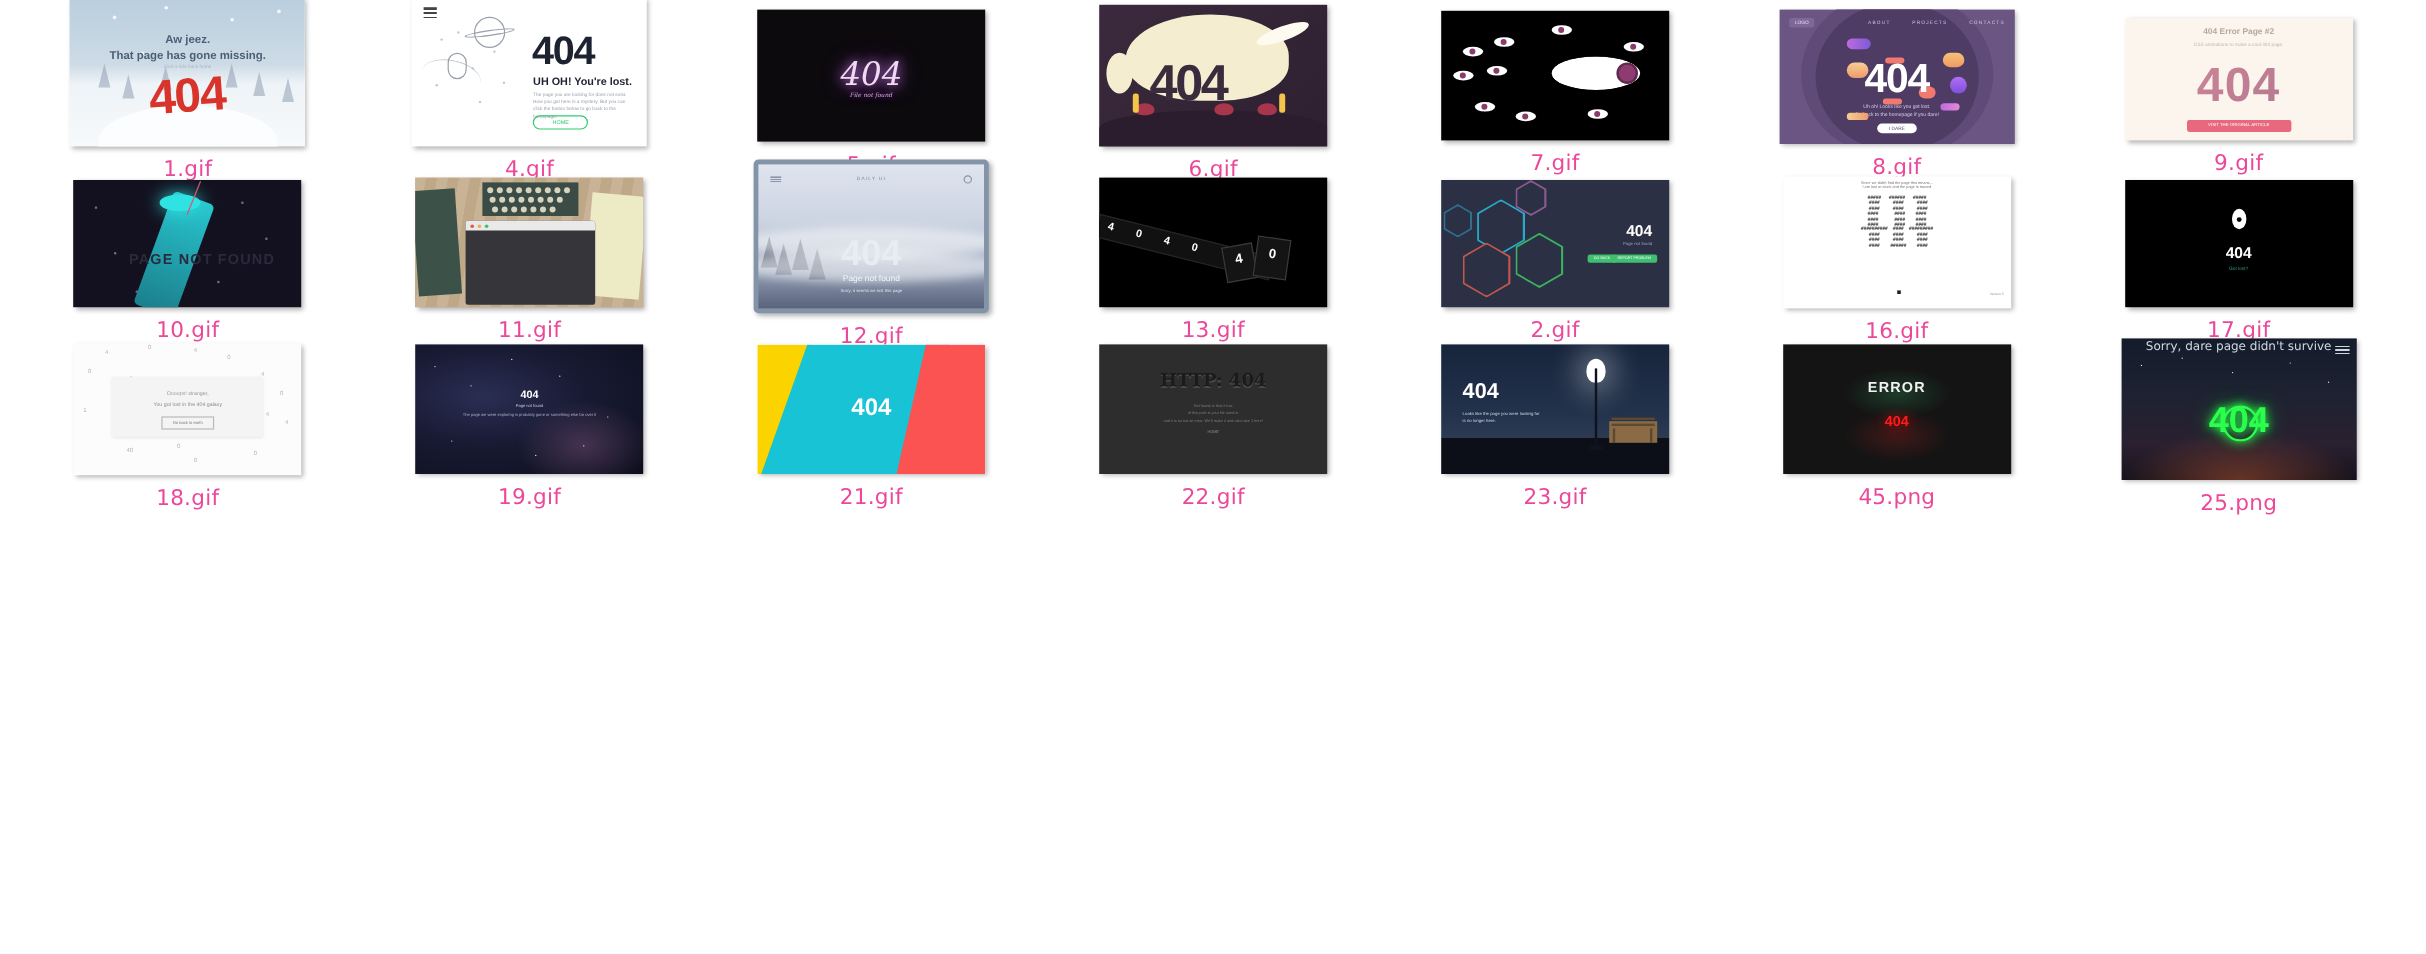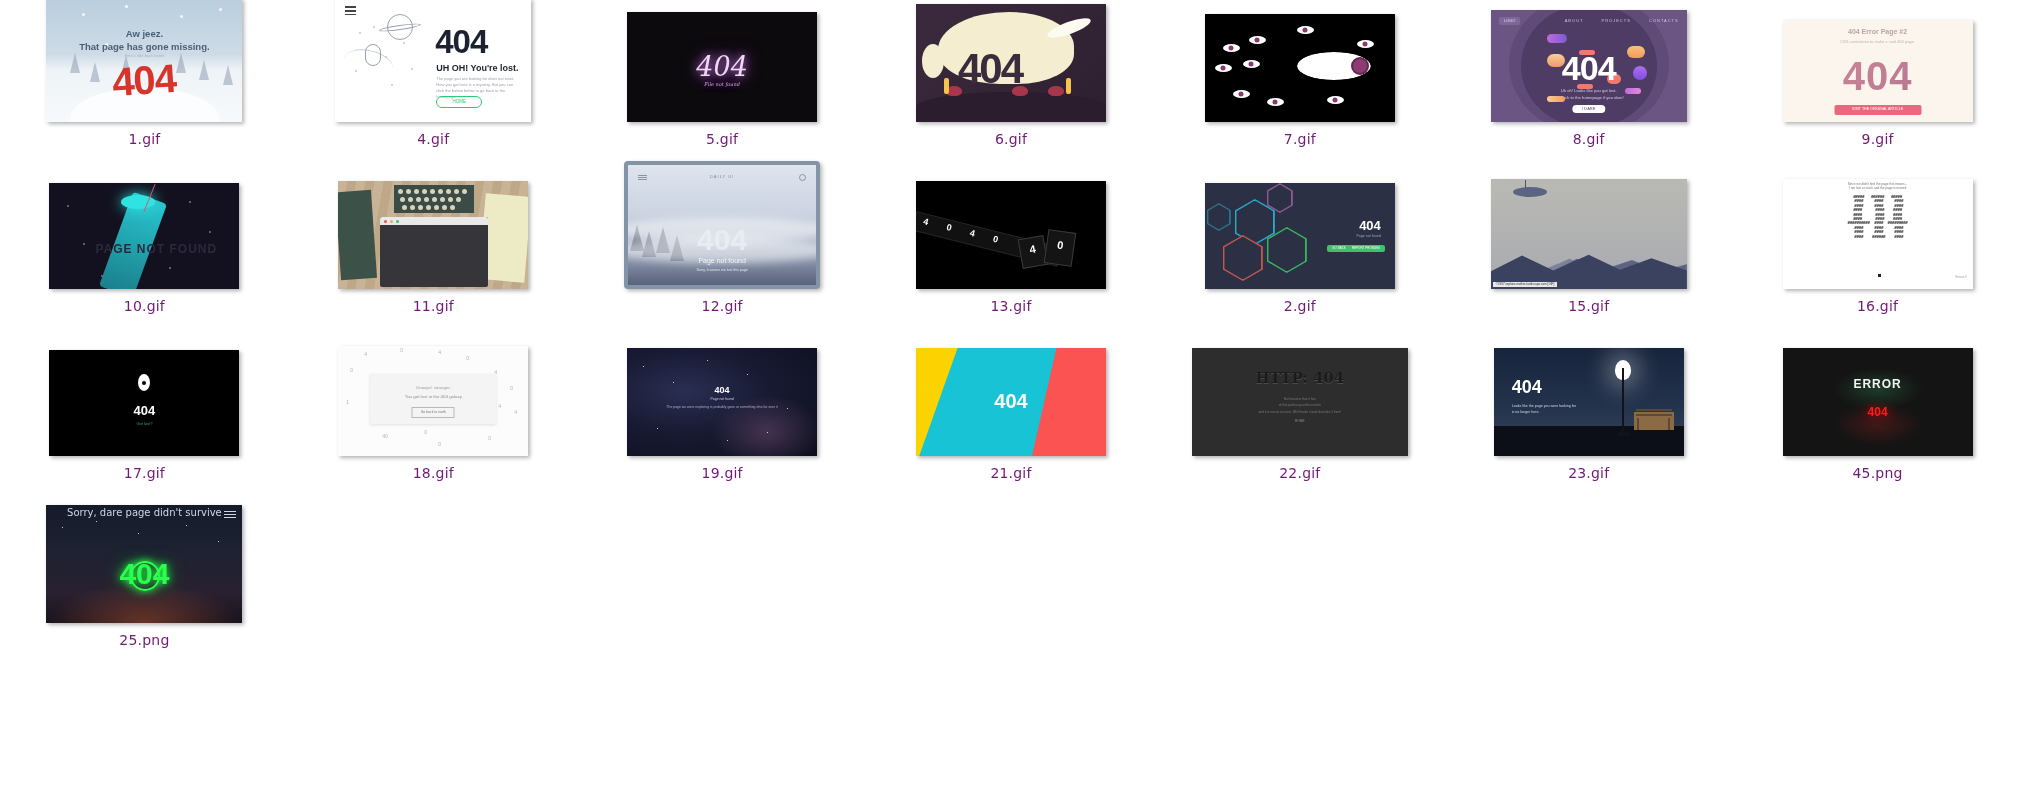--- a/index.html
+++ b/index.html
@@ -11,21 +11,20 @@
     overflow: hidden;
   }
   #grid {
     display: grid;
     grid-template-columns: repeat(7, 1fr);
     grid-auto-rows: 139px;
     column-gap: 0px;
     row-gap: 0px;
     padding: 8px 14px 0 14px;
     width: 2022px;
-    gap: 28px;
   }
   .cell {
     display: flex;
     flex-direction: column;
     align-items: center;
     justify-content: flex-start;
   }
   .thumb-wrap {
     height: 114px;
     display: flex;
@@ -34,22 +33,22 @@
   }
   .thumb {
     position: relative;
     overflow: hidden;
     box-shadow: 2px 2px 4px rgba(0,0,0,0.30);
     background: #fff;
     font-size: 4px;
     line-height: 1.1;
   }
   .label {
-    font-size: 14px;
-    color: #701a75;
+    font-size: 18px;
+    color: #ec4899;
     margin-top: 9px;
     letter-spacing: 0.2px;
     white-space: nowrap;
     font-family: "DejaVu Sans", sans-serif;
   }
   
   .abs { position: absolute; }
   .ctr { left: 0; right: 0; text-align: center; }
 
   
@@ -234,21 +233,21 @@
   .t20 .logo { position:absolute; right:6px; bottom:4px; width:7px;height:7px;border:1px solid #b7c5d6;}
 
   
   .t21 { width:190px; height:108px; background:#fff; }
   .t21 .yellow { position:absolute; left:0; top:0; width:64px; height:108px; background:#fbd400; clip-path:polygon(0 0,72% 0,28% 100%,0 100%);}
   .t21 .teal { position:absolute; left:0; top:0; width:160px; height:108px; background:#17c3d4; clip-path:polygon(26% 0,100% 0,76% 100%,2% 100%);}
   .t21 .red { position:absolute; right:0; top:0; width:74px; height:108px; background:#fb5252; clip-path:polygon(33% 0,100% 0,100% 100%,0 100%);}
   .t21 .num { position:absolute; left:0;right:0; top:42px; text-align:center; font-size:20px; font-weight:700; color:#fff;}
 
   
-  .t22 { width:216px; height:108px; background:#2d2d2d; }
+  .t22 { width:190px; height:108px; background:#2d2d2d; }
   .t22 .h { position:absolute; left:0;right:0; top:22px; text-align:center; font-family:"DejaVu Serif",serif; font-size:15px; font-weight:700; color:#1b1b1b; text-shadow:0 1px 0 #4a4a4a;}
   .t22 .p { position:absolute; left:0;right:0; top:48px; text-align:center; font-size:3.2px; color:#7a7a7a; line-height:2;}
   .t22 .b { position:absolute; left:0;right:0; top:72px; text-align:center; font-size:3.2px; color:#8d8d8d;}
 
   
   .t23 { width:190px; height:108px; background:linear-gradient(#16243c 0%,#24334c 55%,#2c3a52 72%,#0c0f17 72%,#0c0f17 100%); }
   .t23 .num { position:absolute; left:18px; top:30px; font-size:18px; font-weight:700; color:#fff;}
   .t23 .p { position:absolute; left:18px; top:56px; font-size:3.6px; color:#cfd6e2; line-height:1.6; width:90px;}
   .t23 .pole { position:absolute; left:128px; top:20px; width:2.5px; height:66px; background:#0e131d;}
   .t23 .base { position:absolute; left:124px; top:84px; width:11px; height:4px; background:#0e131d;}
@@ -563,34 +562,20 @@
           </div>
         <div class="num">404</div>
         <div class="sub">Page not found</div>
         <div class="b1">GO BACK</div>
         <div class="b2">REPORT PROBLEM</div>
       </div>
     </div>
     <div class="label">2.gif</div>
   </div>
 
-  <div class="cell">
-    <div class="thumb-wrap">
-      <div class="thumb t15">
-        <div class="m" style="left:0;width:100%;height:34px;background:#9095ab;clip-path:polygon(0 60%,10% 35%,22% 55%,34% 25%,48% 50%,60% 30%,74% 55%,86% 38%,100% 58%,100% 100%,0 100%)"></div>
-        <div class="m" style="left:0;width:100%;height:46px;background:#7b829d;clip-path:polygon(0 70%,12% 40%,26% 62%,40% 34%,56% 58%,70% 40%,84% 62%,100% 46%,100% 100%,0 100%)"></div>
-        <div class="m" style="left:0;width:100%;height:56px;background:#5c6483;clip-path:polygon(0 80%,14% 48%,30% 72%,44% 46%,58% 66%,72% 48%,88% 70%,100% 56%,100% 100%,0 100%)"></div>
-        <div class="m" style="left:0;width:100%;height:44px;background:#3b4260;clip-path:polygon(0 60%,16% 24%,32% 58%,50% 22%,66% 56%,82% 30%,100% 58%,100% 100%,0 100%)"></div>
-        <div style="position:absolute;left:22px;top:8px;width:34px;height:10px;background:#5c6483;border-radius:50%"></div>
-        <div style="position:absolute;left:34px;top:1px;width:1.5px;height:8px;background:#4a516e"></div>
-        <div class="credit">©1997 explore-mother-landscape.com [GIF]</div>
-      </div>
-    </div>
-    <div class="label">15.gif</div>
-  </div>
 
   <div class="cell">
     <div class="thumb-wrap">
       <div class="thumb t16">
         <div class="top">
           <span>Since we didn't find the page this means...</span><br>
           <span>I am lost or stuck and the page is moved</span>
         </div>
         <div class="art">#####   ######   #####
  ####     ####     ####

